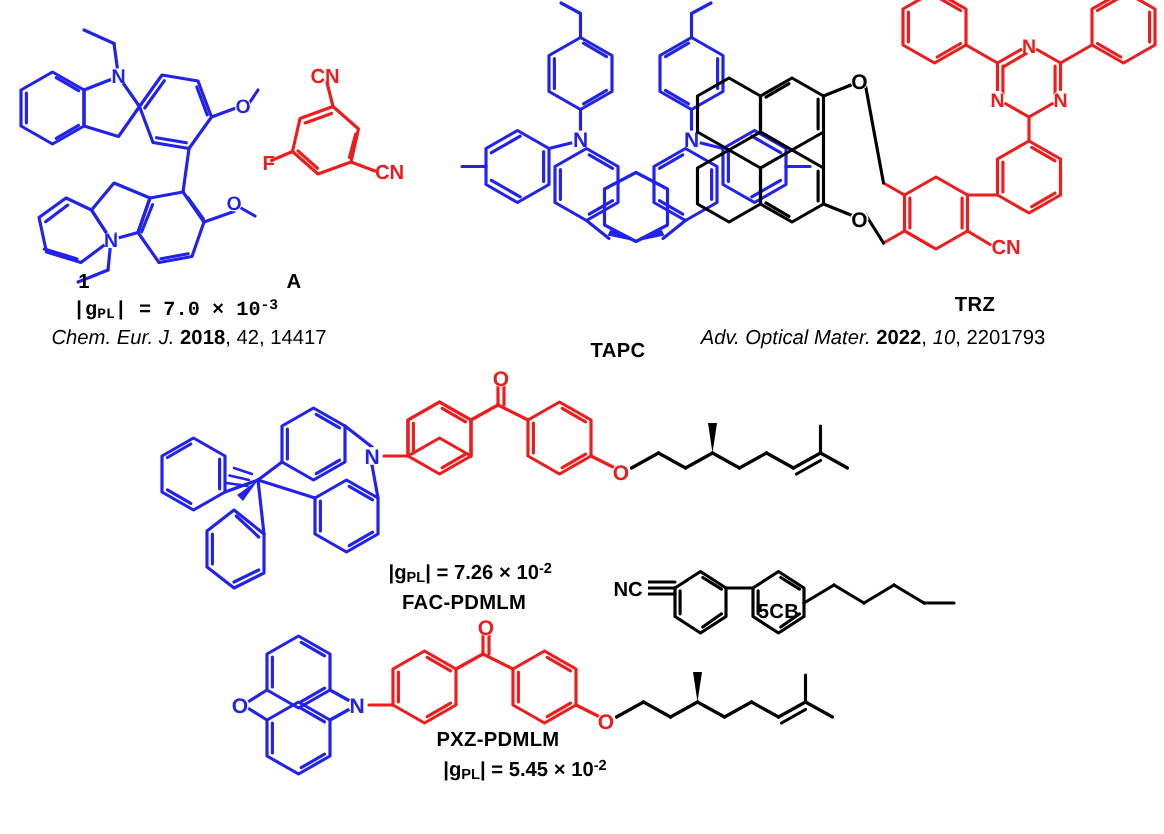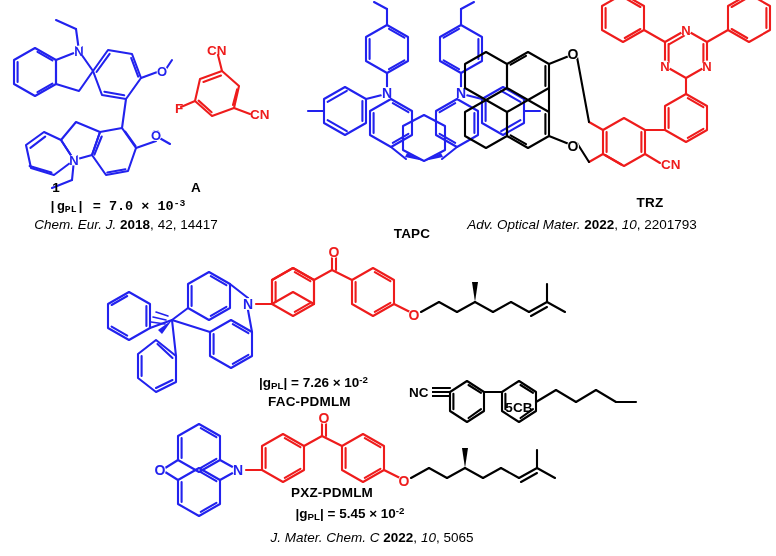--- a/index.html
+++ b/index.html
@@ -473,18 +473,14 @@
         <polygon points="317,50 314,30 320,30"></polygon>
       </g>
 </svg>
 
 <div class="lbl ctr" style="left:332px;top:485px;">PXZ-PDMLM</div>
 
 <div class="cap ctr" style="left:350px;top:505px;text-align:right;">
   <span>|g</span><sub>PL</sub><span>| = </span><span>5.45 × 10</span><sup>-2</sup>
 </div>
 
-<div class="cite ctr" style="left:372px;top:530px;">
-  <span class="jn">J. Mater. Chem. C</span>
-  <span class="yr">2022</span><span class="pg">, </span><span class="vol">10</span><span class="pg">, </span><span class="pg">5065</span>
-</div>
 
 </div>
 
 </body></html>

